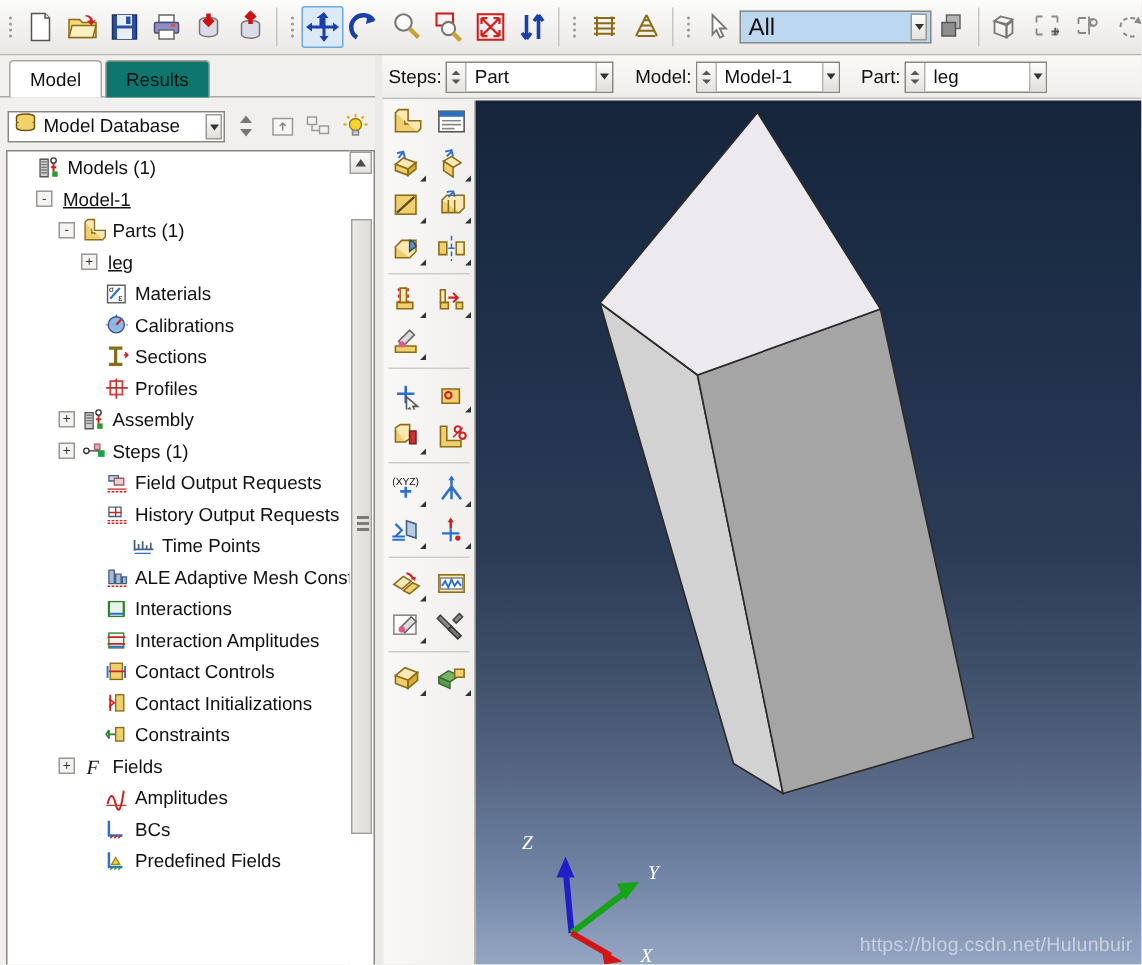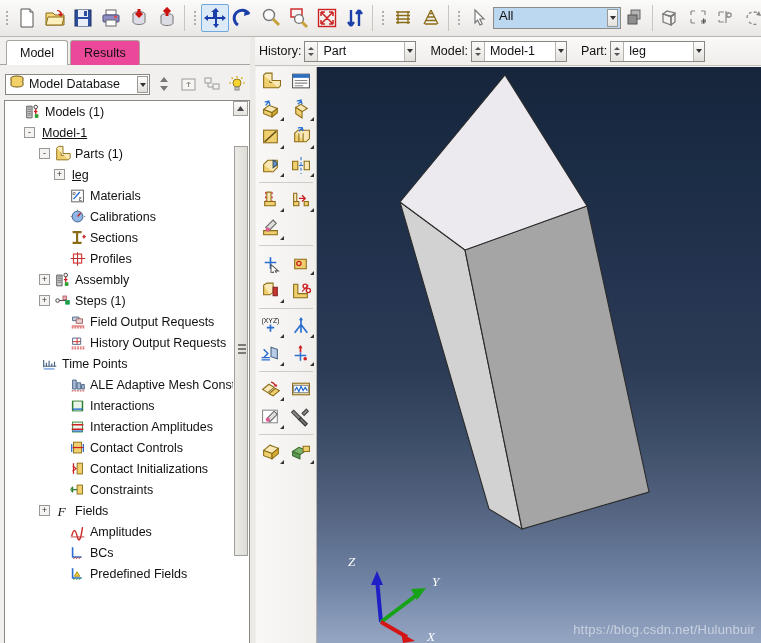--- a/index.html
+++ b/index.html
@@ -32,41 +32,41 @@
     display: flex; align-items: center; justify-content: center;
     border: 1px solid transparent; border-radius: 2px;
   }
   .tbtn.active { border: 1px solid #6fa8dc; background: #dceaf7; }
   .tbtn svg { display: block; }
 
   
   .all-combo {
     width: 128px; height: 22px; flex: none;
     background: #bcd7f0; border: 1px solid #8d8b86;
-    display: flex; align-items: flex-start; padding-left: 5px;
-    font-size: 13px; color: #111; position: relative;
+    display: flex; align-items: flex-end; padding-left: 5px;
+    font-size: 16px; color: #111; position: relative;
   }
   .all-combo .arrow {
     position: absolute; right: 2px; top: 1px; width: 11px; height: 18px;
     background: linear-gradient(to bottom,#fdfdfd,#e3e1dd); border: 1px solid #9b9993;
   }
   .all-combo .arrow:after {
     content:''; position:absolute; left:2px; top:6px;
     border-left:3px solid transparent; border-right:3px solid transparent;
     border-top:4px solid #333;
   }
 
   
   .leftpanel { position: absolute; left: 0; top: 37px; width: 252px; height: 606px; background: #f1f0ef; }
   .tabs { position: absolute; left: 0; top: 3px; height: 25px; display: flex; padding-left: 6px; }
   .tab {
     height: 25px; padding: 0 13px; display: flex; align-items: center;
     font-size: 12.5px; color: #111;
     border: 1px solid #a9a69f; border-bottom: none;
-    border-radius: 3px 3px 0 0; background: #ec4899; margin-right: 2px;
+    border-radius: 3px 3px 0 0; background: #0f766e; margin-right: 2px;
   }
   .tab.selected { background: #ffffff; font-weight: normal; position: relative; z-index: 3; }
   .tabstrip-line { position: absolute; left: 0; top: 27px; width: 252px; height: 1px; background: #a9a69f; }
 
   .dbbar { position: absolute; left: 5px; top: 34px; width: 243px; height: 26px; display: flex; align-items: center; }
   .dbcombo {
     width: 148px; height: 21px; background: #fff; border: 1px solid #8a8782;
     display: flex; align-items: center; position: relative; padding-left: 3px;
   }
   .dbcombo .label { font-size: 12.5px; color: #111; margin-left: 4px; }
@@ -561,21 +561,21 @@
           <span style="width:4px;flex:none"></span>
           <span class="ticon">
             <svg width="19" height="18" viewBox="0 0 20 19">
               <path d="M4 4h9v7H4z" fill="#fff" stroke="#46617f"></path>
               <path d="M4 8h9M9 4v7" stroke="#cc2222"></path>
               <path d="M3 14h14M3 16h14" stroke="#cc2222" stroke-dasharray="2 1"></path>
             </svg>
           </span>
           <span class="tlabel">History Output Requests</span>
         </div>
-        <div class="trow" style="padding-left:21px">
+        <div class="trow" style="padding-left:67px">
           <span style="width:11px;flex:none"></span>
           <span style="width:4px;flex:none"></span>
           <span class="ticon">
             <svg width="19" height="18" viewBox="0 0 20 19">
               <path d="M3 5v8M3 12h14" stroke="#46617f" stroke-width="1.3" fill="none"></path>
               <path d="M6 8v4M9 6v6M12 9v3M15 7v5" stroke="#46617f" stroke-width="1.3"></path>
               <path d="M3 15h12" stroke="#2a6fd0"></path>
             </svg>
           </span>
           <span class="tlabel">Time Points</span>
@@ -711,21 +711,21 @@
               <i></i>
             </div>
         </div>
       </div>
     </div>
   </div>
 
   <div class="vdivider"></div>
 
   <div class="ctxbar">
-    <span class="ctxlabel">History:</span>
+    <span class="ctxlabel">Steps:</span>
     <div class="ctxcombo" style="width:112px">
       <span class="spin">
           <u></u>
           <d></d>
         </span>
       <span class="val">Part</span>
       <span class="arrow"></span>
     </div>
 
     <span class="ctxlabel">Model:</span>

